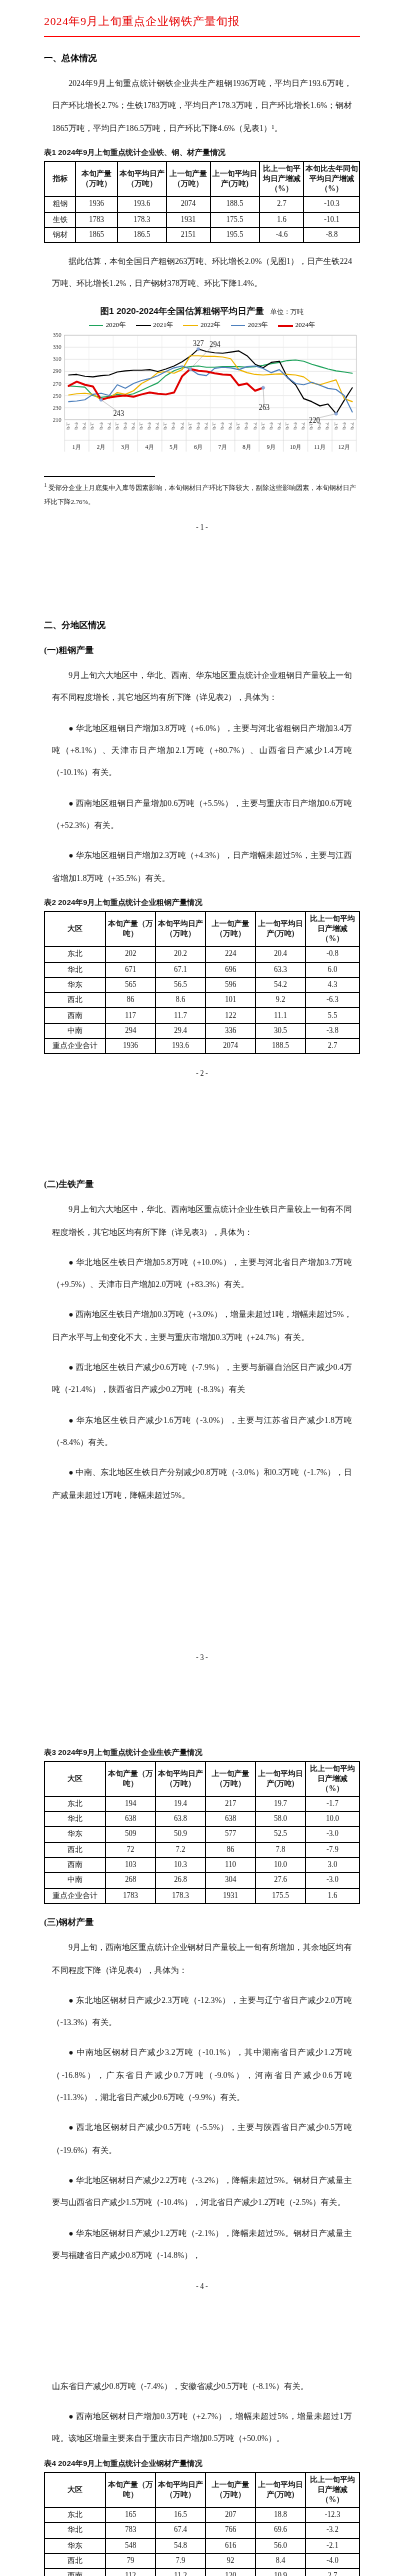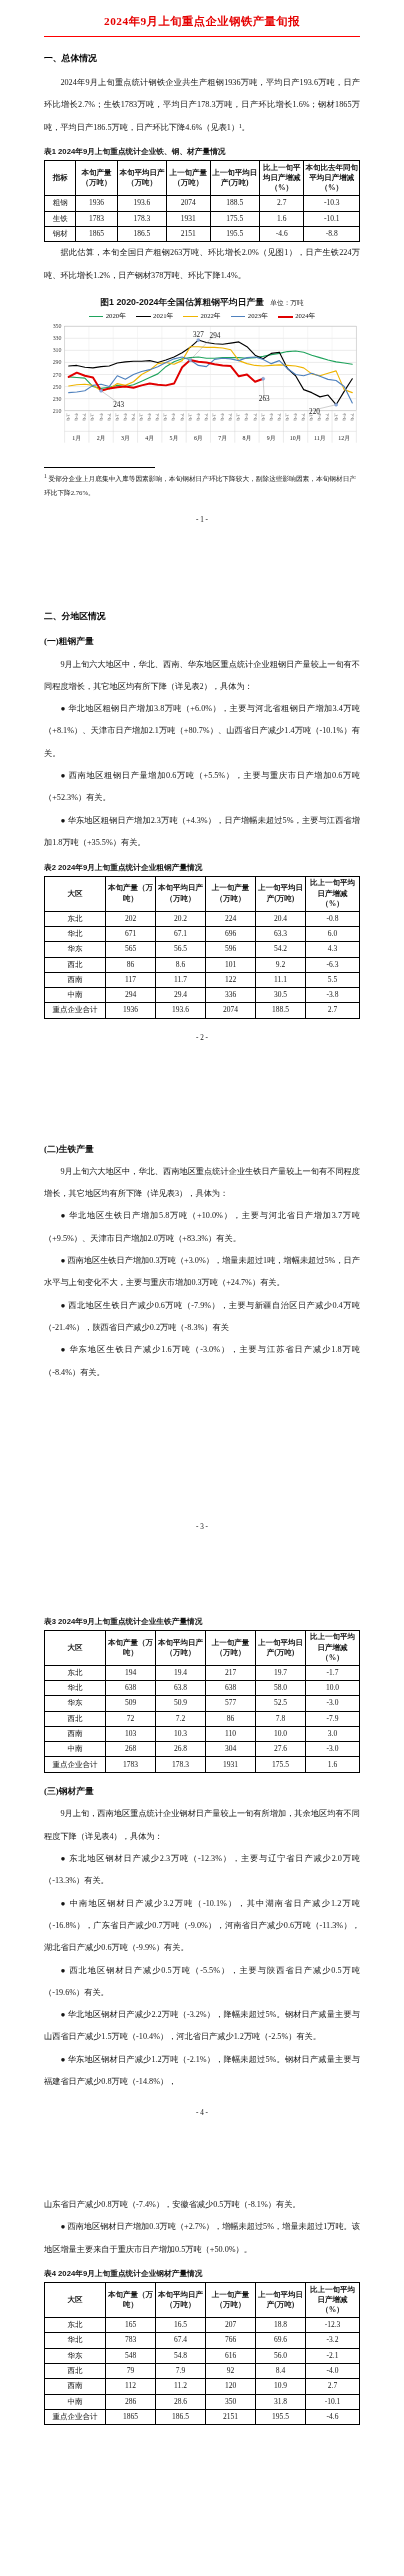--- a/index.html
+++ b/index.html
@@ -3,32 +3,32 @@
 <meta charset="utf-8">
 <style>
   html,body{margin:0;padding:0;background:#ffffff;}
   .doc{
     width:404px;min-height:2923px;box-sizing:border-box;
     background:#ffffff;padding:12.4px 44px 20.6px 44px;
     color:#151515;
     font-family:"Liberation Serif","DejaVu Serif",serif;
   }
   .title{
-    color:#e60000;font-size:11.3px;font-weight:700;text-align:center;
+    color:#e60000;font-size:11.3px;font-weight:400;
     letter-spacing:0.5px;margin:2.1px 0 6.2px 0;line-height:1.4;
   }
   .red-rule{border:none;border-top:1.5px solid #fe0000;margin:0 0 15.5px 0;}
   .sec-heading{
     font-family:Liberation Sans, sans-serif;
     font-size:8.8px;font-weight:700;color:#000;margin:10.3px 0 7.2px 0;
   }
   .sub-heading{font-size:8.8px;font-weight:700;margin:13.4px 0 5.2px 0;}
   .body-text{
     font-size:8.2px;line-height:2.72;text-align:justify;
-    text-indent:2em;margin:0;
+    text-indent:2em;margin:8px;
   }
   .cont-text{text-indent:0;}
   .tbl-caption{
     text-align:left;font-weight:700;font-size:7.7px;
     font-family:"Liberation Sans","DejaVu Sans",sans-serif;
     margin:8.2px 0 3.1px 0;
   }
   table.data{width:100%;border-collapse:collapse;table-layout:fixed;}
   table.data th,table.data td{
     border:0.5px solid #000;text-align:center;vertical-align:middle;
@@ -369,20 +369,21 @@
   <p class="pagenum">- 2 -</p>
   <div class="sp170"></div>
 
   <div class="sub-heading">(二)生铁产量</div>
   <p class="body-text">9月上旬六大地区中，华北、西南地区重点统计企业生铁日产量较上一旬有不同程度增长，其它地区均有所下降（详见表3），具体为：</p>
   <div>
       <p class="body-text">● 华北地区生铁日产增加5.8万吨（+10.0%），主要与河北省日产增加3.7万吨（+9.5%）、天津市日产增加2.0万吨（+83.3%）有关。</p>
       <p class="body-text">● 西南地区生铁日产增加0.3万吨（+3.0%），增量未超过1吨，增幅未超过5%，日产水平与上旬变化不大，主要与重庆市增加0.3万吨（+24.7%）有关。</p>
       <p class="body-text">● 西北地区生铁日产减少0.6万吨（-7.9%），主要与新疆自治区日产减少0.4万吨（-21.4%），陕西省日产减少0.2万吨（-8.3%）有关</p>
       <p class="body-text">● 华东地区生铁日产减少1.6万吨（-3.0%），主要与江苏省日产减少1.8万吨（-8.4%）有关。</p>
+      <p class="body-text">● 中南、东北地区生铁日产分别减少0.8万吨（-3.0%）和0.3万吨（-1.7%），日产减量未超过1万吨，降幅未超过5%。</p>
     </div>
 
   <div class="sp240"></div>
   <p class="pagenum">- 3 -</p>
   <div class="sp150"></div>
 
   <div class="tbl-caption">表3  2024年9月上旬重点统计企业生铁产量情况</div>
   <table class="data">
       <colgroup>
         <col style="width:61px">

